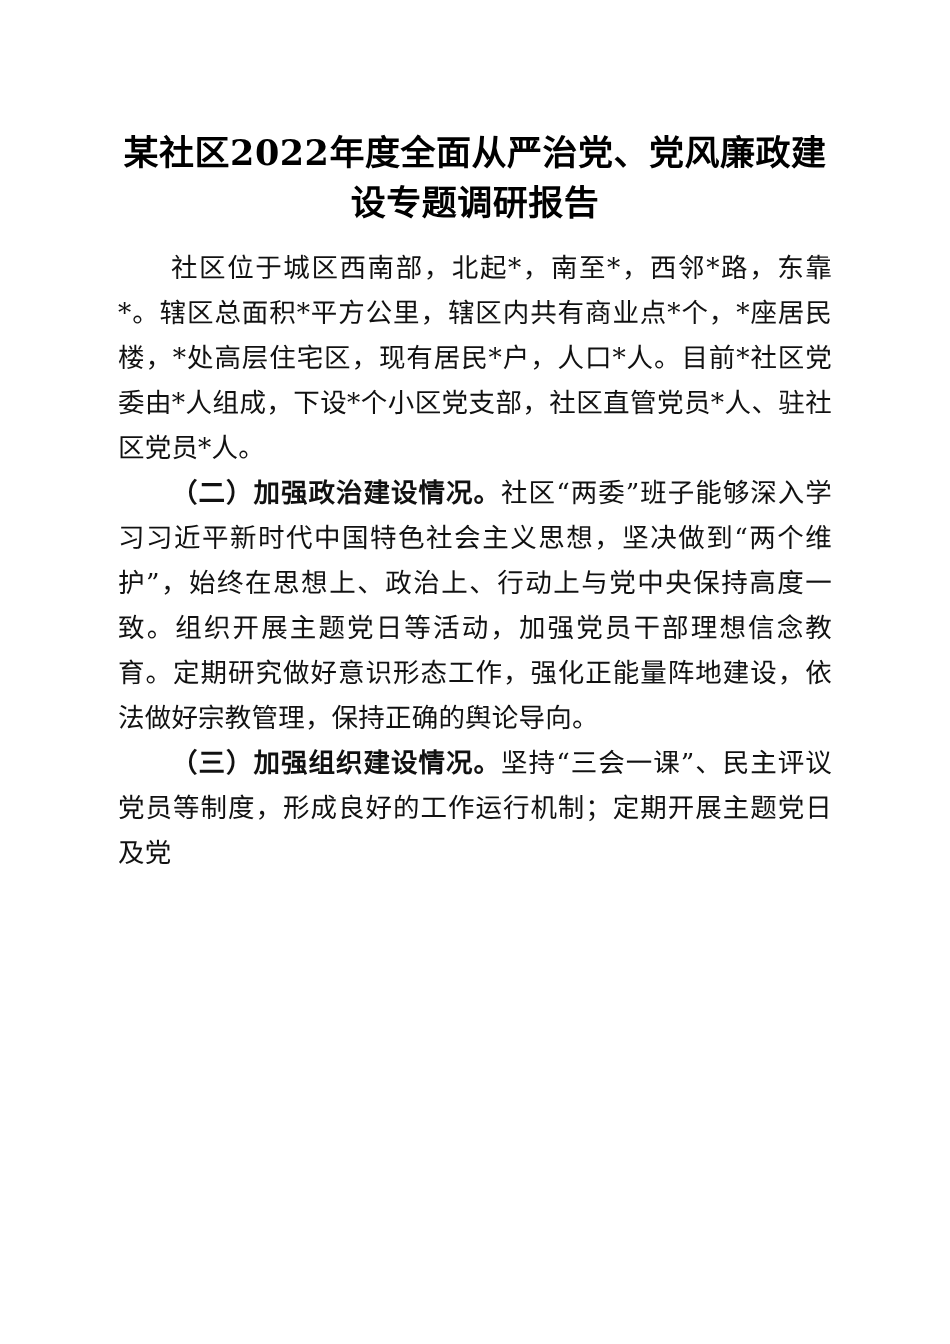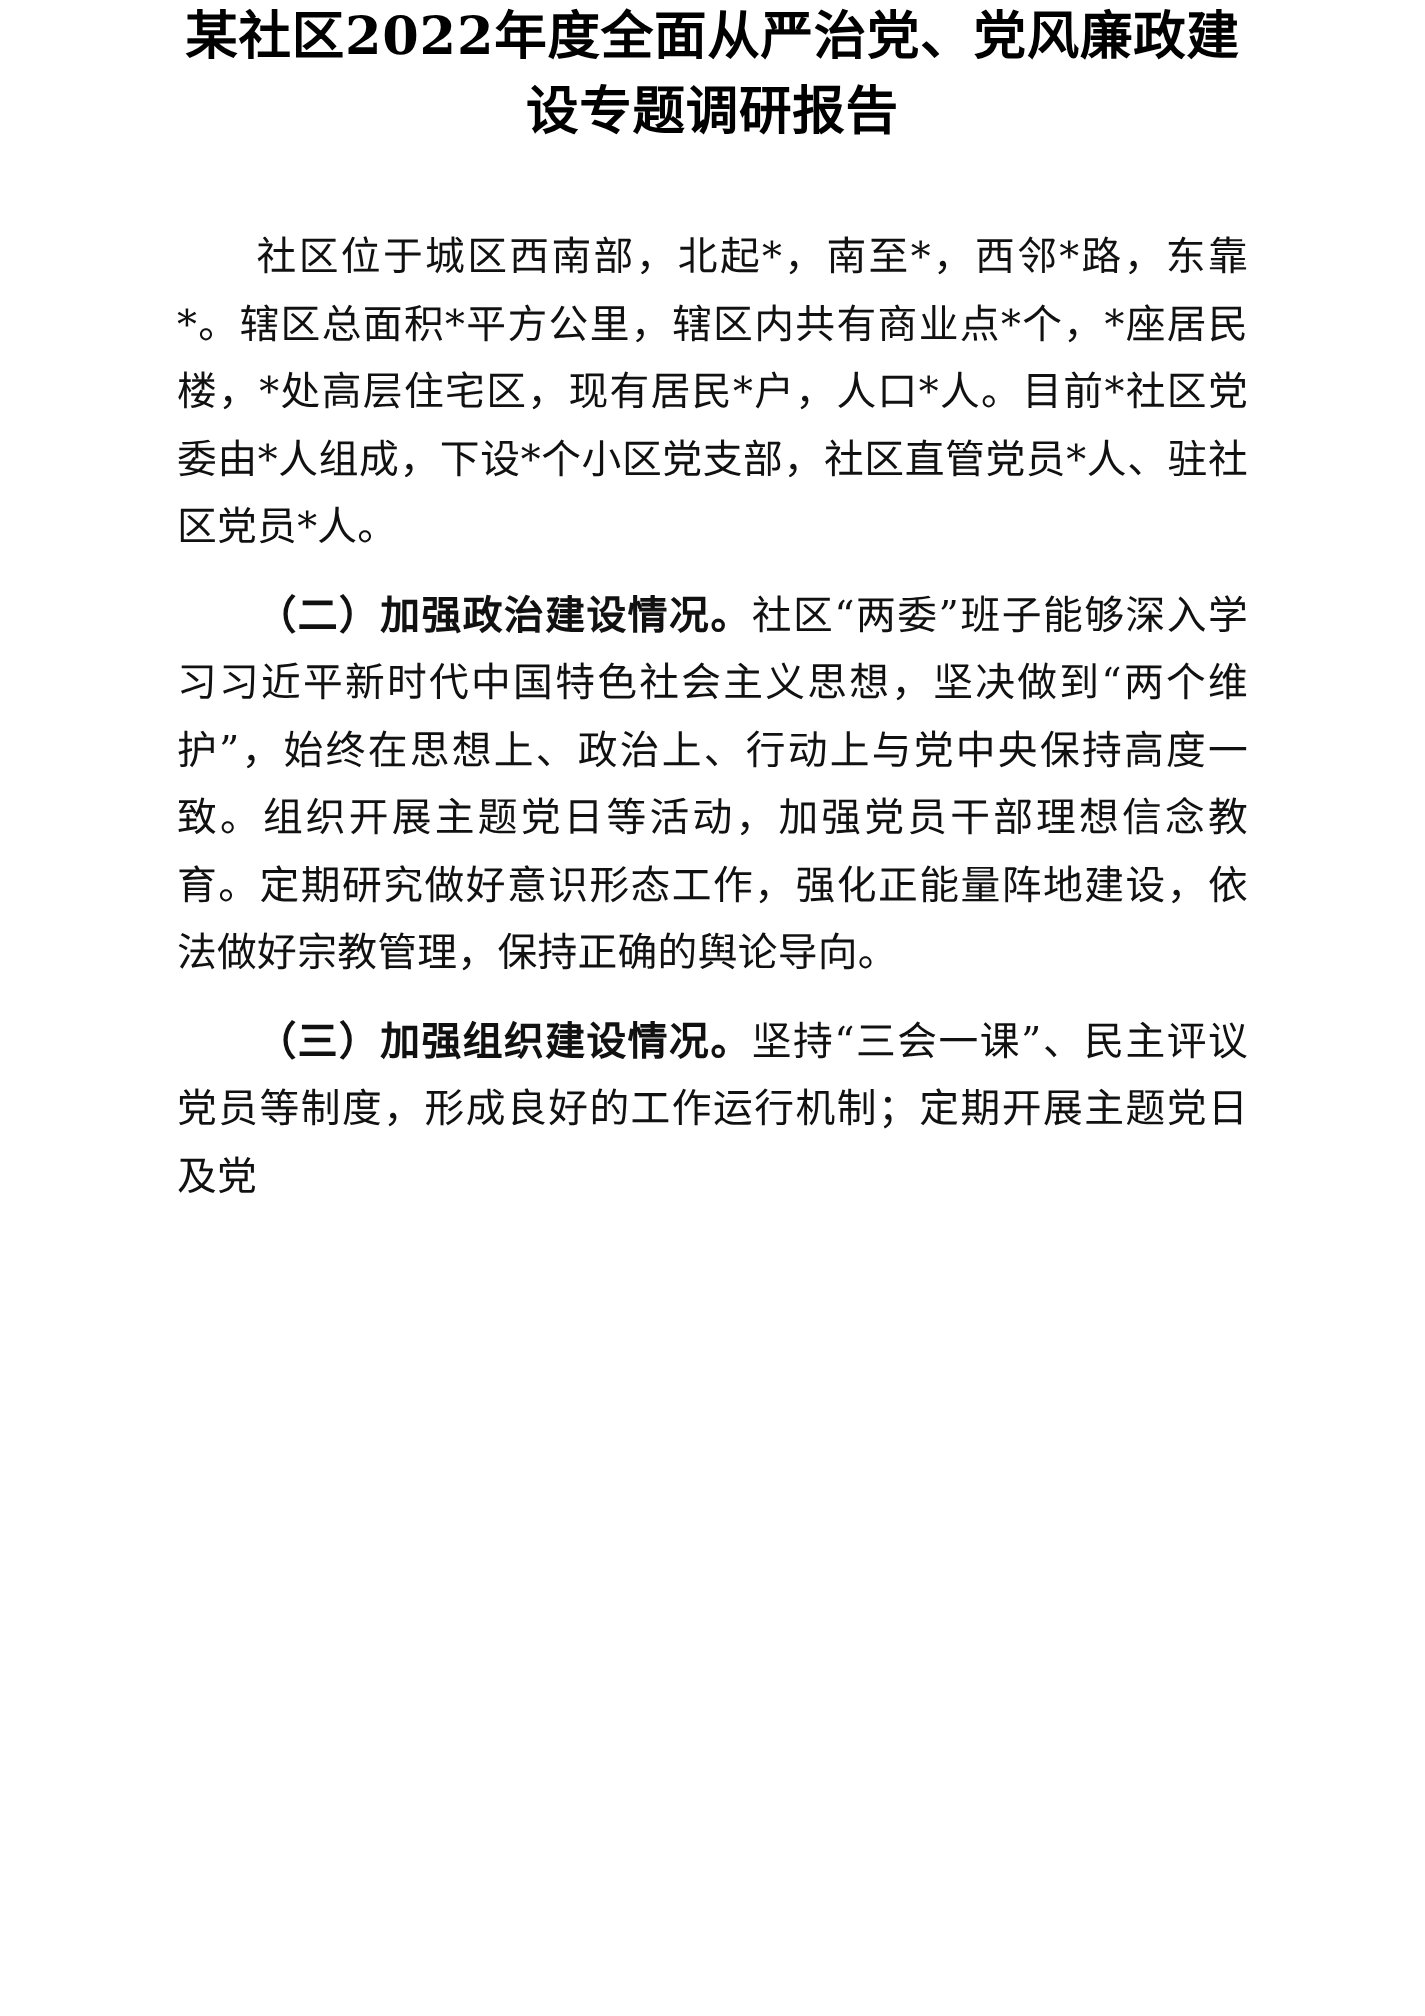--- a/index.html
+++ b/index.html
@@ -29,44 +29,45 @@
   
   .doc-title {
     font-family: "DejaVu Serif", "Liberation Serif", serif;
     font-weight: bold;
     font-size: 35px;
     line-height: 50px;
     color: #000000;
     text-align: center;
     letter-spacing: 0.5px;
     margin: 0;
+    padding-top: 128px;
     word-break: break-all;
   }
 
   
   .para {
     font-family: "DejaVu Serif", "Liberation Serif", serif;
     font-size: 26.5px;
     line-height: 45px;
     color: #111111;
     text-align: justify;
     text-justify: inter-ideograph;
     text-align-last: left;
     margin: 0;
     text-indent: 2em;
     word-break: break-all;
     letter-spacing: 0.2px;
   }
 
   .para.first {
-    margin-top: 49px;
+    margin-top: 17px;
   }
 
   .para + .para {
-    margin-top: 14px;
+    margin-top: 0;
   }
 
   
   .lead {
     font-weight: bold;
   }
 
   
   .section-heading {
     font-family: "DejaVu Sans", "Liberation Sans", sans-serif;

